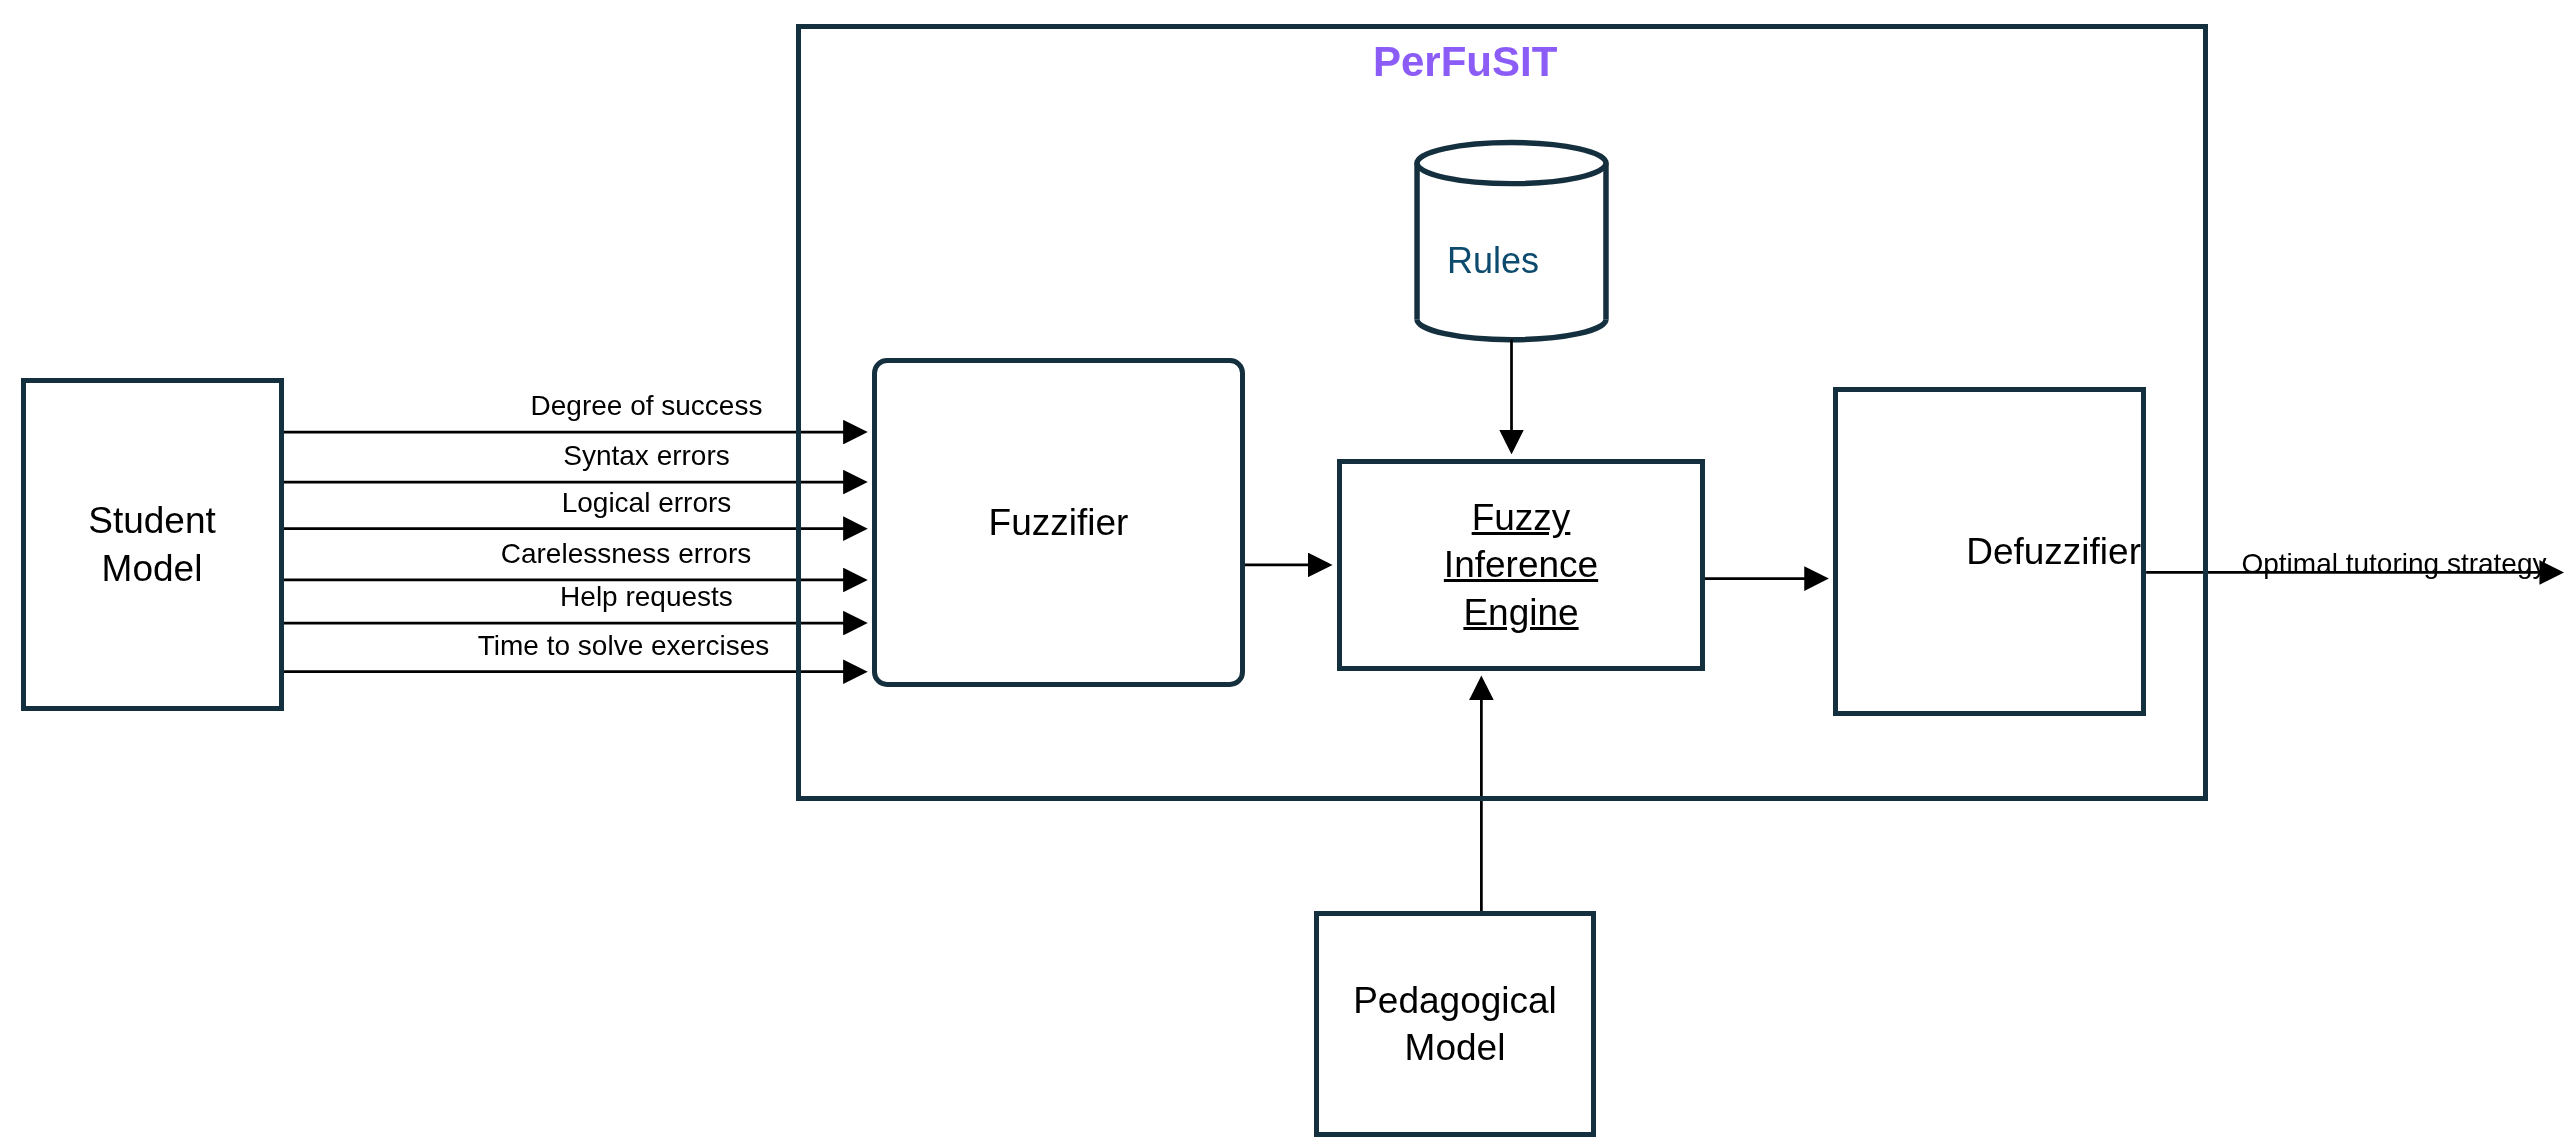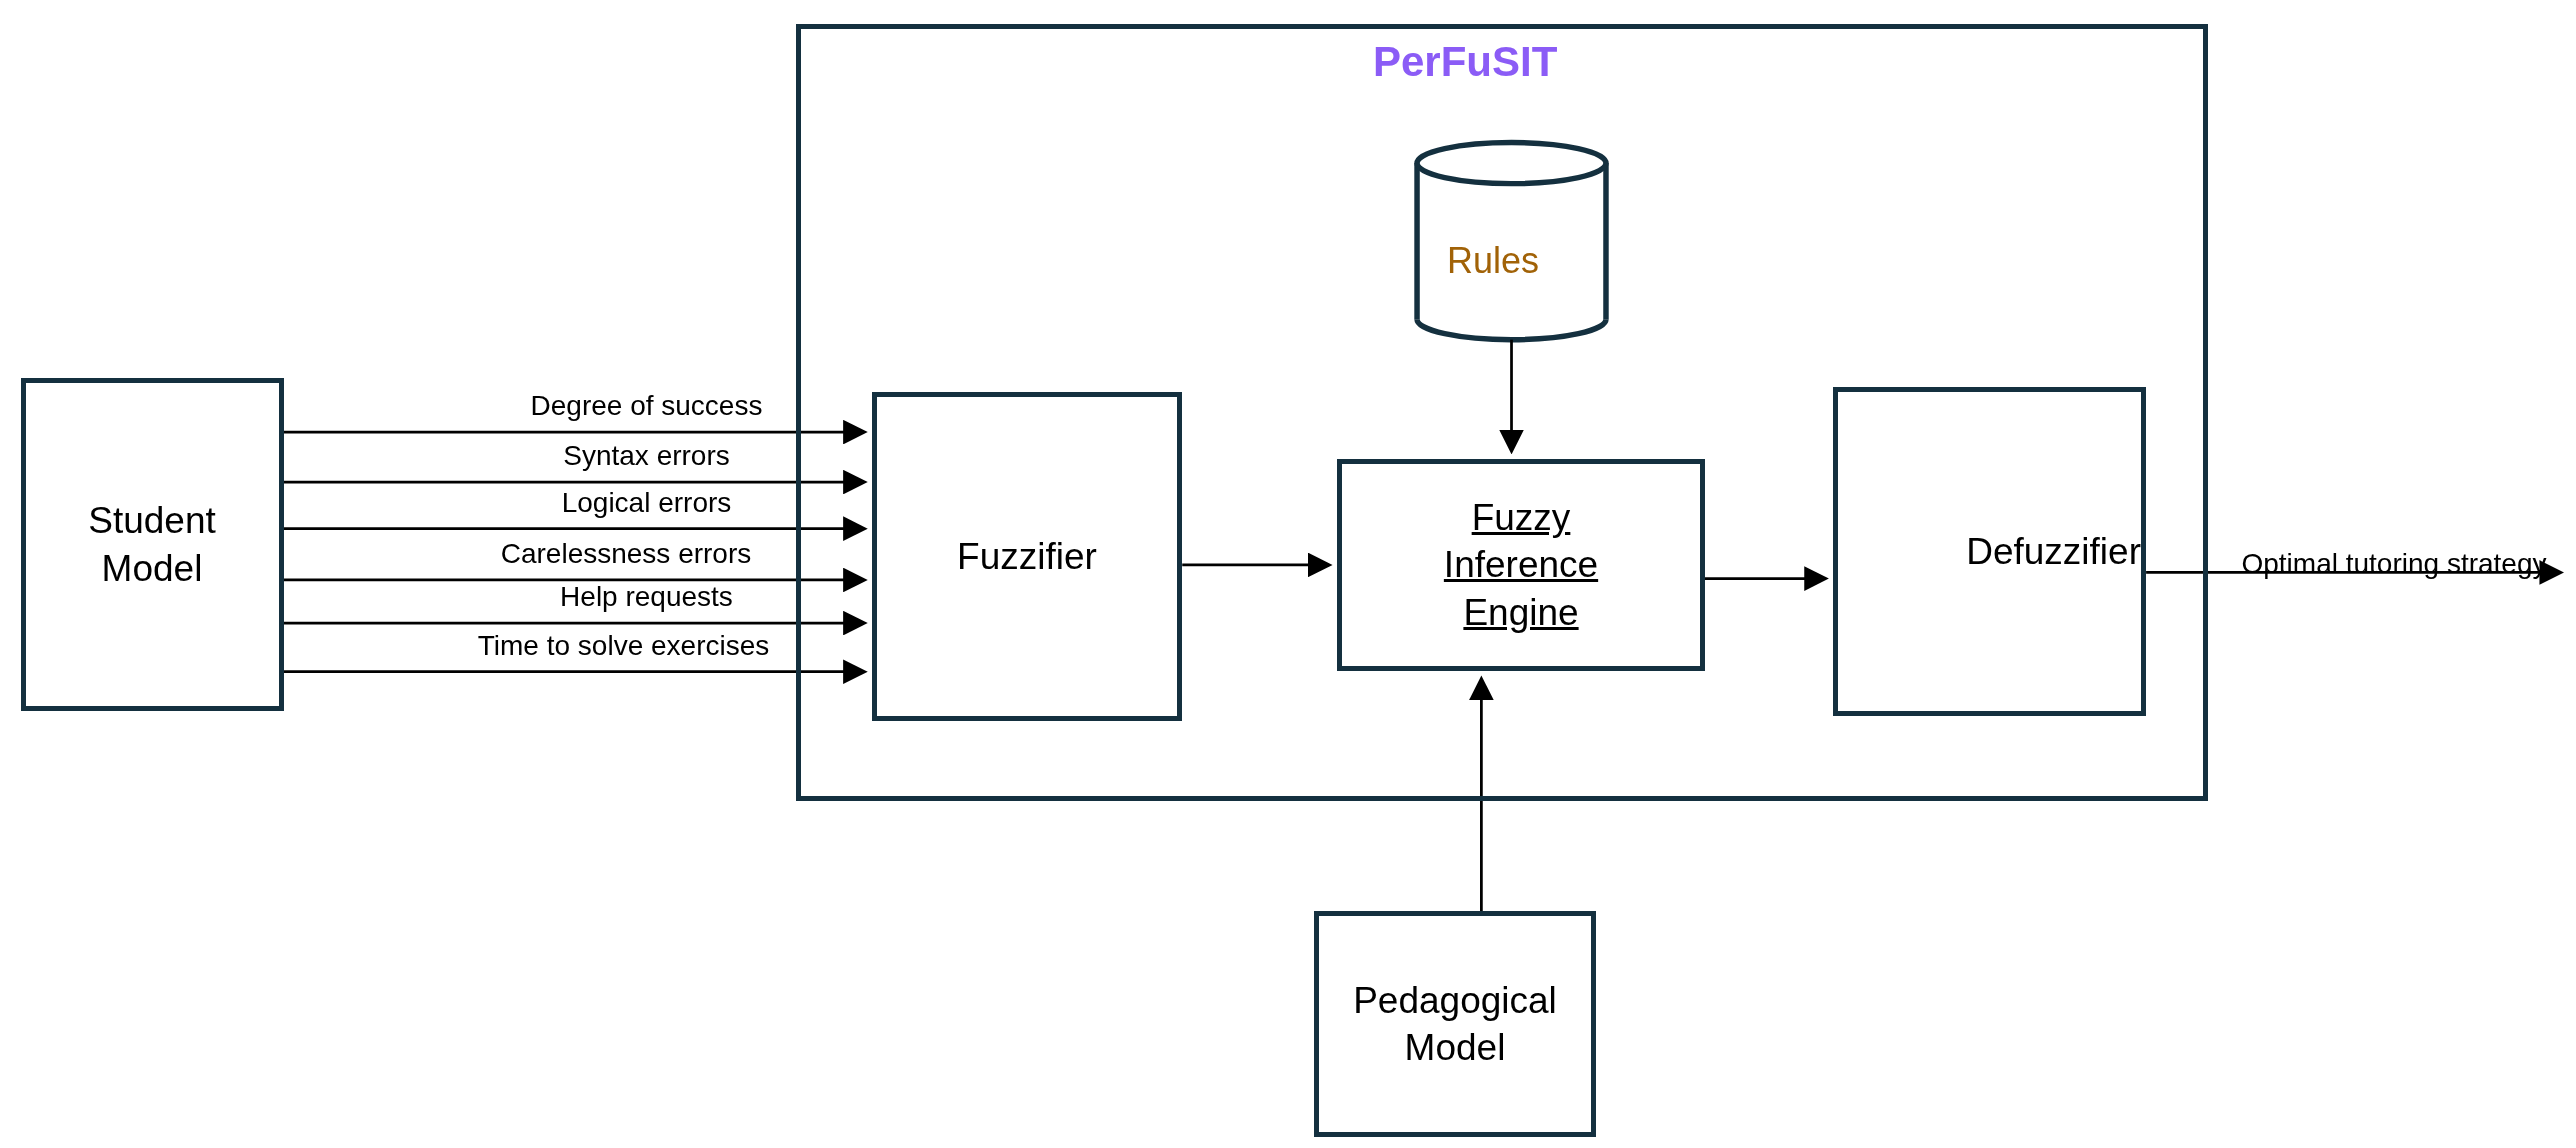--- a/index.html
+++ b/index.html
@@ -58,21 +58,21 @@
     position: absolute;
     font-size: 28px;
     color: #000000;
     white-space: nowrap;
     line-height: 1.16;
     text-align: center;
   }
   .cyl-label {
     position: absolute;
     font-size: 36px;
-    color: #a16207;
+    color: #0c4a6e;
     white-space: nowrap;
   }
 </style>
 </head>
 <body>
 
 <div id="stage">
 
   <svg class="layer" viewBox="0 0 3763 1678">
     <defs>
@@ -110,21 +110,21 @@
 
   <div class="outer-frame" style="left:796px; top:24px; width:1412px; height:777px;"></div>
 
   <div class="title" style="left:1373px; top:38px;">PerFuSIT</div>
 
   <div class="box" style="left:20.5px; top:378px; width:263px; height:333px;">
     <span class="box-label">Student
 Model</span>
   </div>
 
-  <div class="box" style="left:872px; top:392px; width:310px; height:329px;">
+  <div class="box" style="left:872px; top:358px; width:373px; height:329px;border-radius:15px;">
     <span class="box-label">Fuzzifier</span>
   </div>
 
   <div class="box" style="left:1337px; top:459px; width:368px; height:212px;text-decoration:underline;">
     <span class="box-label">Fuzzy
 Inference
 Engine</span>
   </div>
 
   <div class="box" style="left:1833px; top:387px; width:313px; height:329px;justify-content:flex-end;">

